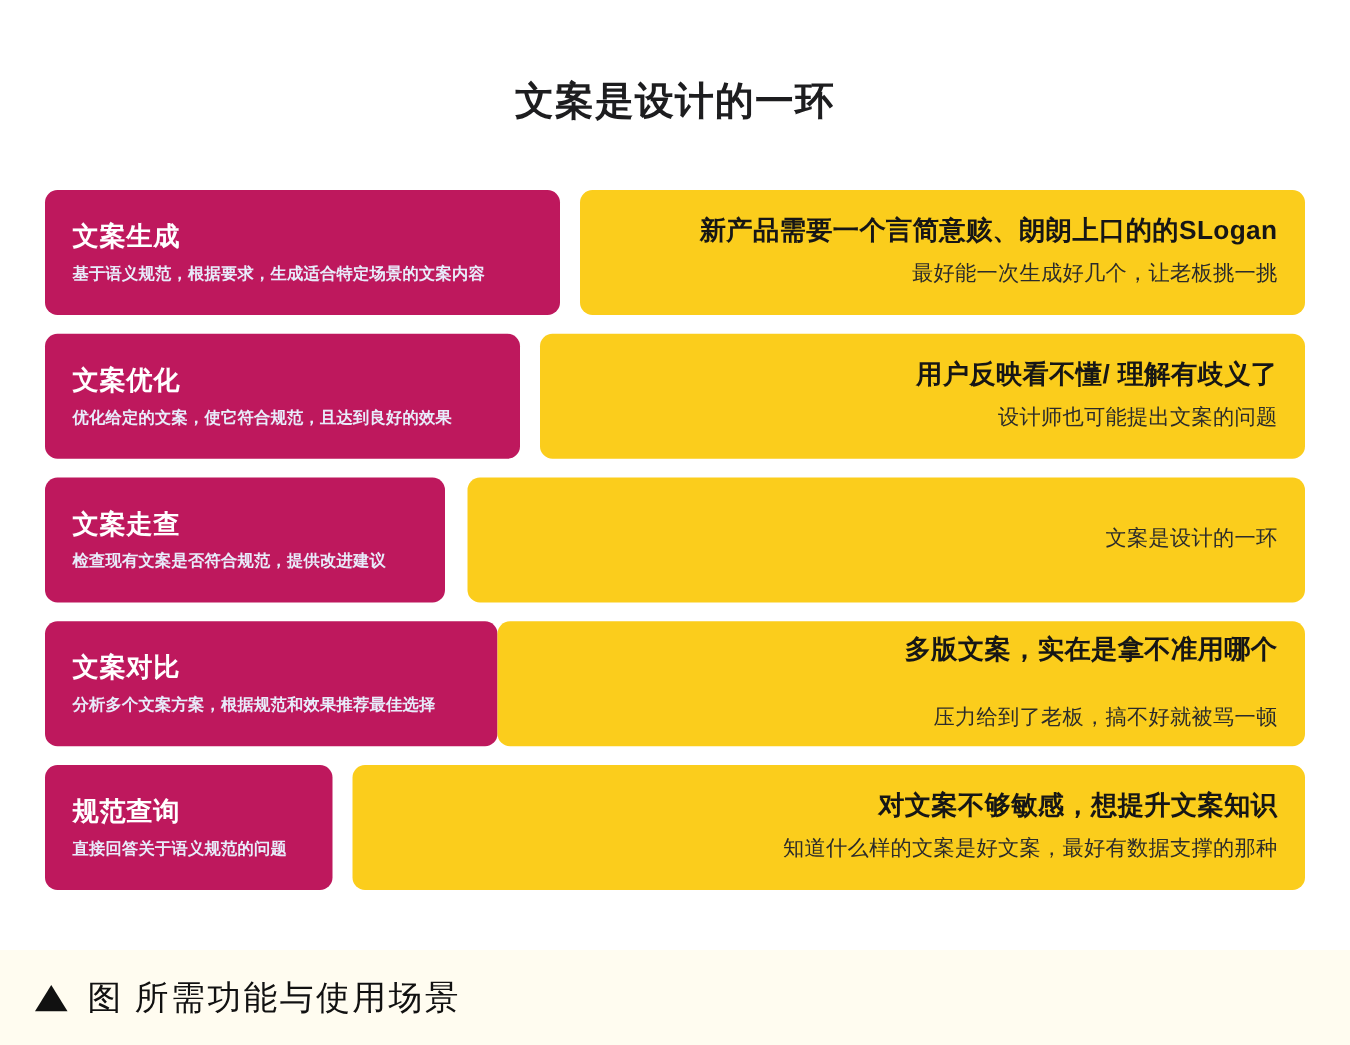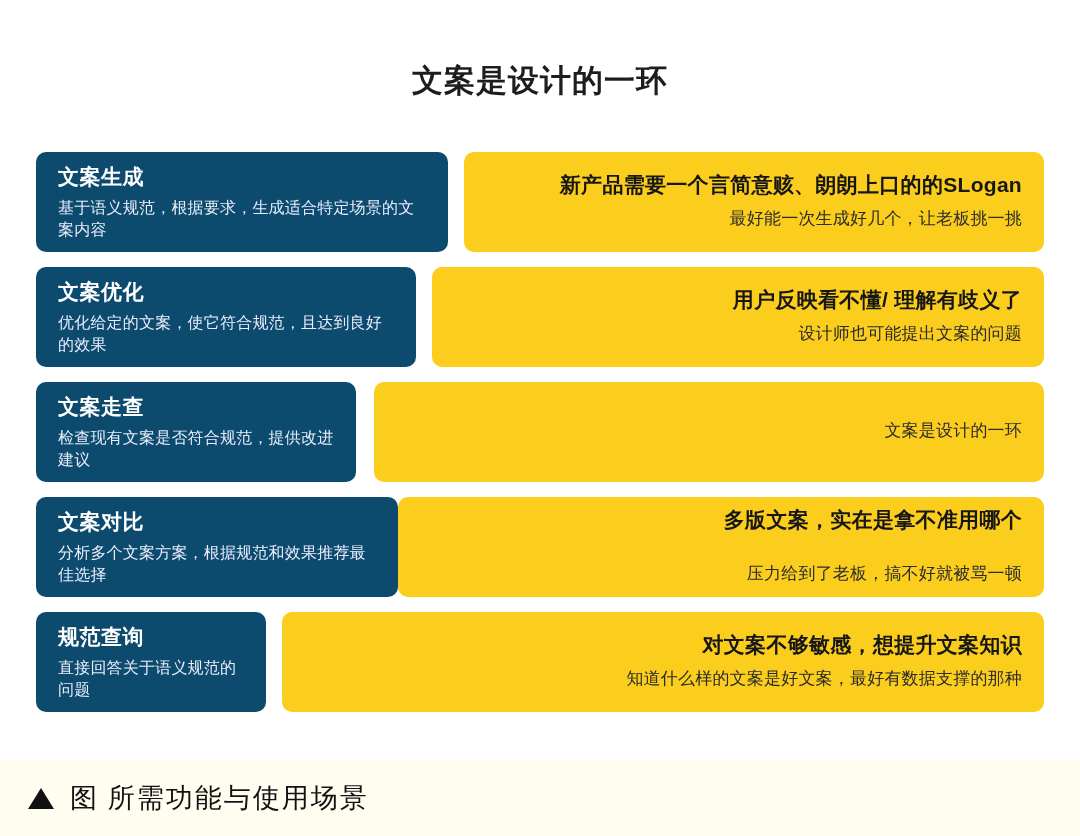--- a/index.html
+++ b/index.html
@@ -52,37 +52,37 @@
 
   .card {
     border-radius: 10px;
     box-sizing: border-box;
     display: flex;
     flex-direction: column;
     justify-content: center;
   }
 
   .card-blue {
-    background: #0c4a6e;
+    background: #be185d;
     padding: 15px 22px 16px 22px;
   }
 
   .card-blue .c-title {
     color: #ffffff;
     font-size: 21px;
     font-weight: bold;
     line-height: 1.3;
     margin-bottom: 7px;
     letter-spacing: 0.5px;
   }
 
   .card-blue .c-sub {
     color: #e8ecfb;
-    font-size: 16px;
-    font-weight: normal;
+    font-size: 13px;
+    font-weight: bold;
     line-height: 1.35;
     letter-spacing: 0.2px;
   }
 
   .card-yellow {
     background: #fbcd1c;
     padding: 14px 22px 16px 22px;
     text-align: right;
   }
 

